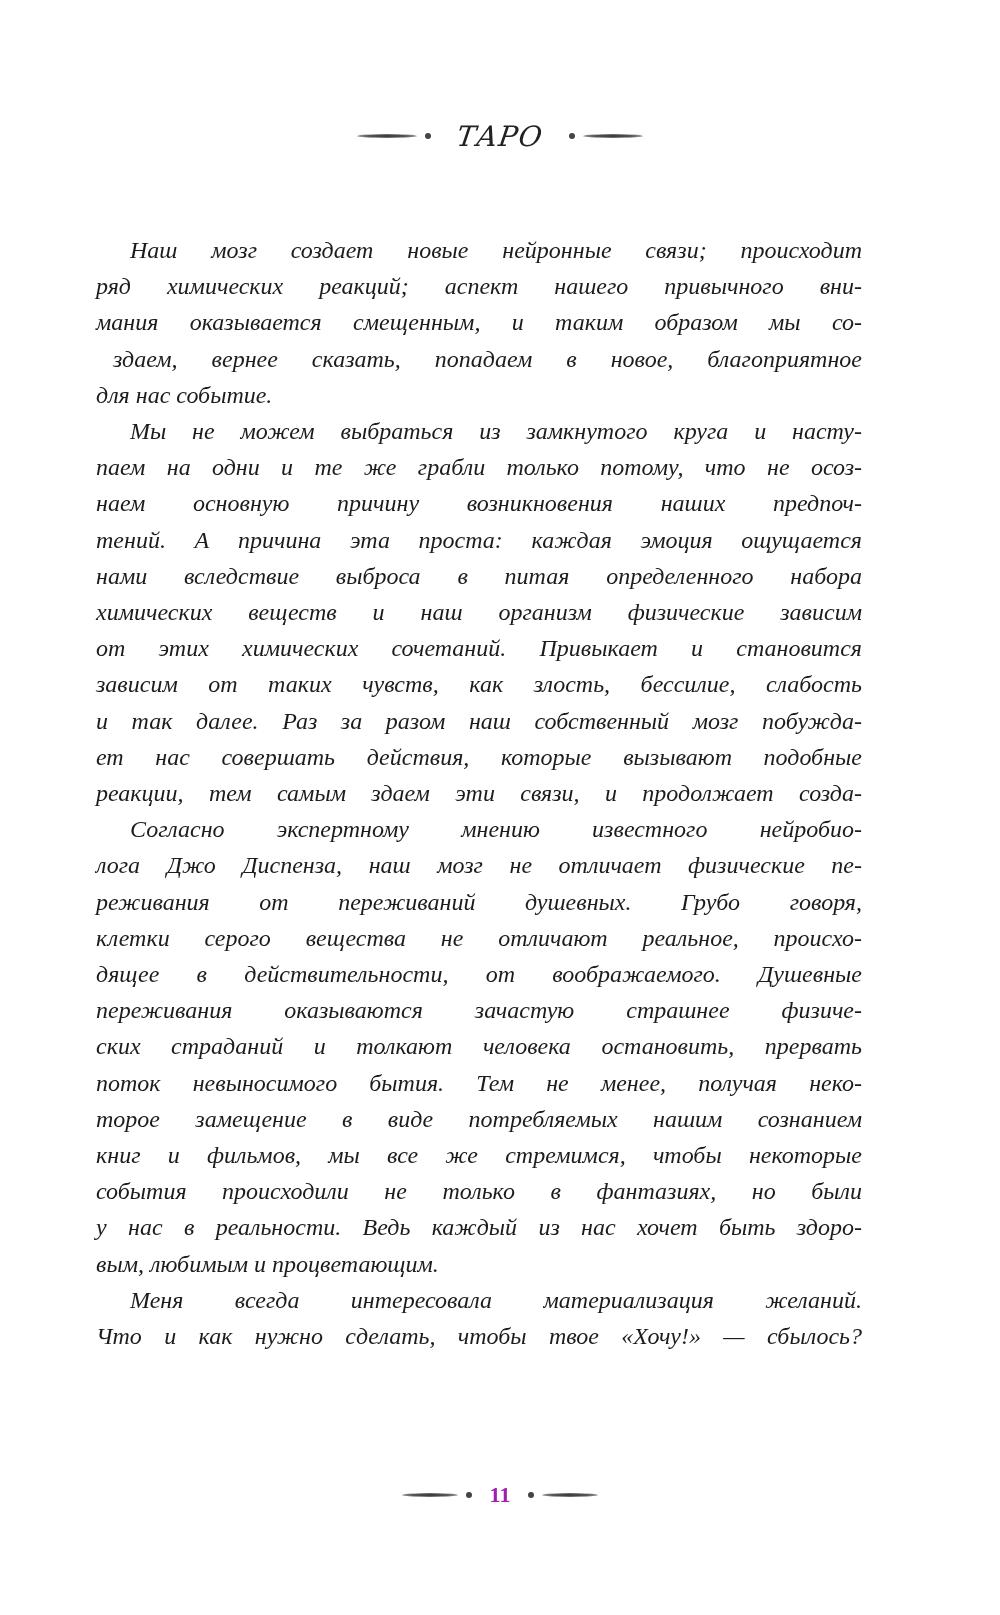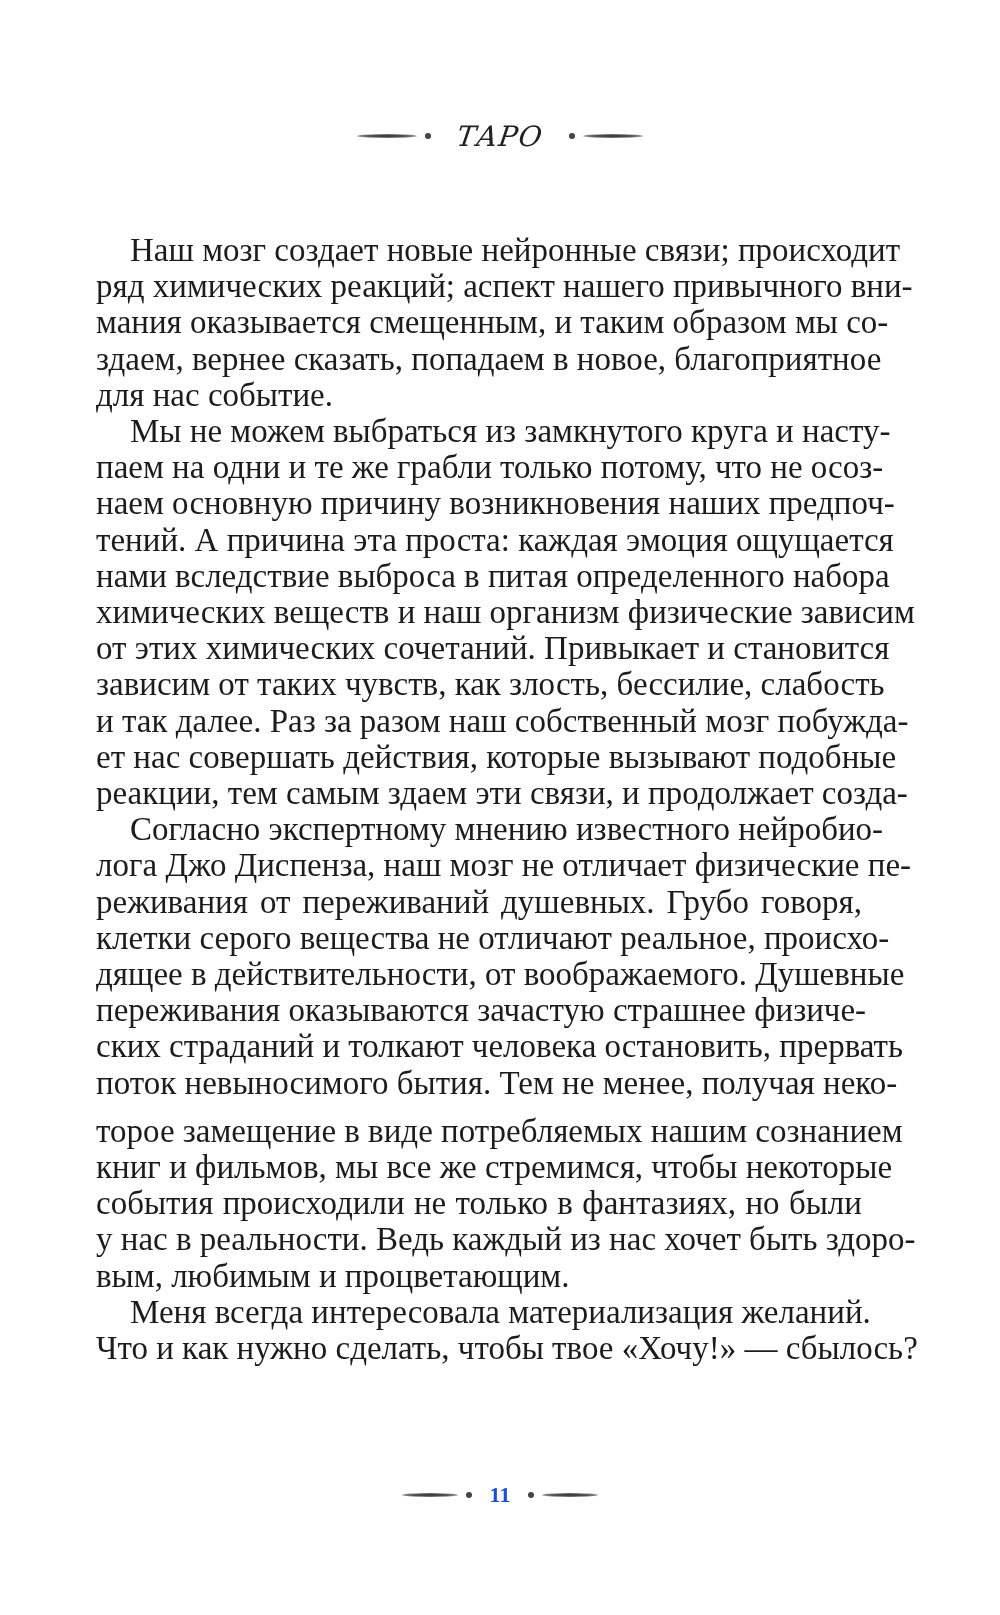--- a/index.html
+++ b/index.html
@@ -49,24 +49,25 @@
     color: #222;
     margin: 0 18px;
     transform: skewX(-8deg);
   }
   .text-block {
     position: absolute;
     top: 232px;
     left: 96px;
     width: 766px;
     font-family: "Liberation Serif", serif;
-    font-size: 33px;
+    font-size: 24px;
     line-height: 36.2px;
     text-align: justify;
     color: #1c1c1c;
+    font-style: italic;
   }
   .para {
     margin: 0;
     text-indent: 34px;
   }
   .line {
     display: block;
     text-align: justify;
     text-align-last: justify;
     white-space: nowrap;
@@ -90,21 +91,21 @@
     justify-content: center;
     align-items: center;
     height: 30px;
   }
   .folio .swash { width: 56px; }
   .page-number {
     font-family: "Liberation Serif", serif;
     font-weight: bold;
     font-size: 22px;
     margin: 0 10px;
-    color: #1d4ed8;
+    color: #a21caf;
   }
 </style>
 </head>
 <body>
 
 <div class="running-head">
   <div class="ornament">
     <span class="swash"></span>
     <span class="dot"></span>
   </div>
@@ -113,21 +114,21 @@
     <span class="dot"></span>
     <span class="swash"></span>
   </div>
 </div>
 
 <div class="text-block" id="text-block">
     <div class="para">
       <span class="line first" style="display: block;">Наш мозг создает новые нейронные связи; происходит</span>
       <span class="line" style="display: block;">ряд химических реакций; аспект нашего привычного вни-</span>
       <span class="line" style="display: block;">мания оказывается смещенным, и таким образом мы со-</span>
-      <span class="line" style="display: block;">здаем, вернее сказать, попадаем в новое, благоприятное</span>
+      <span class="line" style="display: block; margin-left: 17px;">здаем, вернее сказать, попадаем в новое, благоприятное</span>
       <span class="line last" style="display: block;">для нас событие.</span>
     </div>
     <div class="para">
       <span class="line first" style="display: block;">Мы не можем выбраться из замкнутого круга и насту-</span>
       <span class="line" style="display: block;">паем на одни и те же грабли только потому, что не осоз-</span>
       <span class="line" style="display: block;">наем основную причину возникновения наших предпоч-</span>
       <span class="line" style="display: block;">тений. А причина эта проста: каждая эмоция ощущается</span>
       <span class="line" style="display: block;">нами вследствие выброса в питая определенного набора</span>
       <span class="line" style="display: block;">химических веществ и наш организм физические зависим</span>
       <span class="line" style="display: block;">от этих химических сочетаний. Привыкает и становится</span>
@@ -138,21 +139,21 @@
     </div>
     <div class="para">
       <span class="line first" style="display: block;">Согласно экспертному мнению известного нейробио-</span>
       <span class="line" style="display: block;">лога Джо Диспенза, наш мозг не отличает физические пе-</span>
       <span class="line" style="display: block;">реживания от переживаний душевных. Грубо говоря,</span>
       <span class="line" style="display: block;">клетки серого вещества не отличают реальное, происхо-</span>
       <span class="line" style="display: block;">дящее в действительности, от воображаемого. Душевные</span>
       <span class="line" style="display: block;">переживания оказываются зачастую страшнее физиче-</span>
       <span class="line" style="display: block;">ских страданий и толкают человека остановить, прервать</span>
       <span class="line" style="display: block;">поток невыносимого бытия. Тем не менее, получая неко-</span>
-      <span class="line" style="display: block; margin-top: 12px;">торое замещение в виде потребляемых нашим сознанием</span>
+      <span class="line" style="display: block;">торое замещение в виде потребляемых нашим сознанием</span>
       <span class="line" style="display: block;">книг и фильмов, мы все же стремимся, чтобы некоторые</span>
       <span class="line" style="display: block;">события происходили не только в фантазиях, но были</span>
       <span class="line" style="display: block;">у нас в реальности. Ведь каждый из нас хочет быть здоро-</span>
       <span class="line last" style="display: block;">вым, любимым и процветающим.</span>
     </div>
     <div class="para">
       <span class="line first" style="display: block;">Меня всегда интересовала материализация желаний.</span>
       <span class="line" style="display: block;">Что и как нужно сделать, чтобы твое «Хочу!» — сбылось?</span>
     </div>
   </div>

